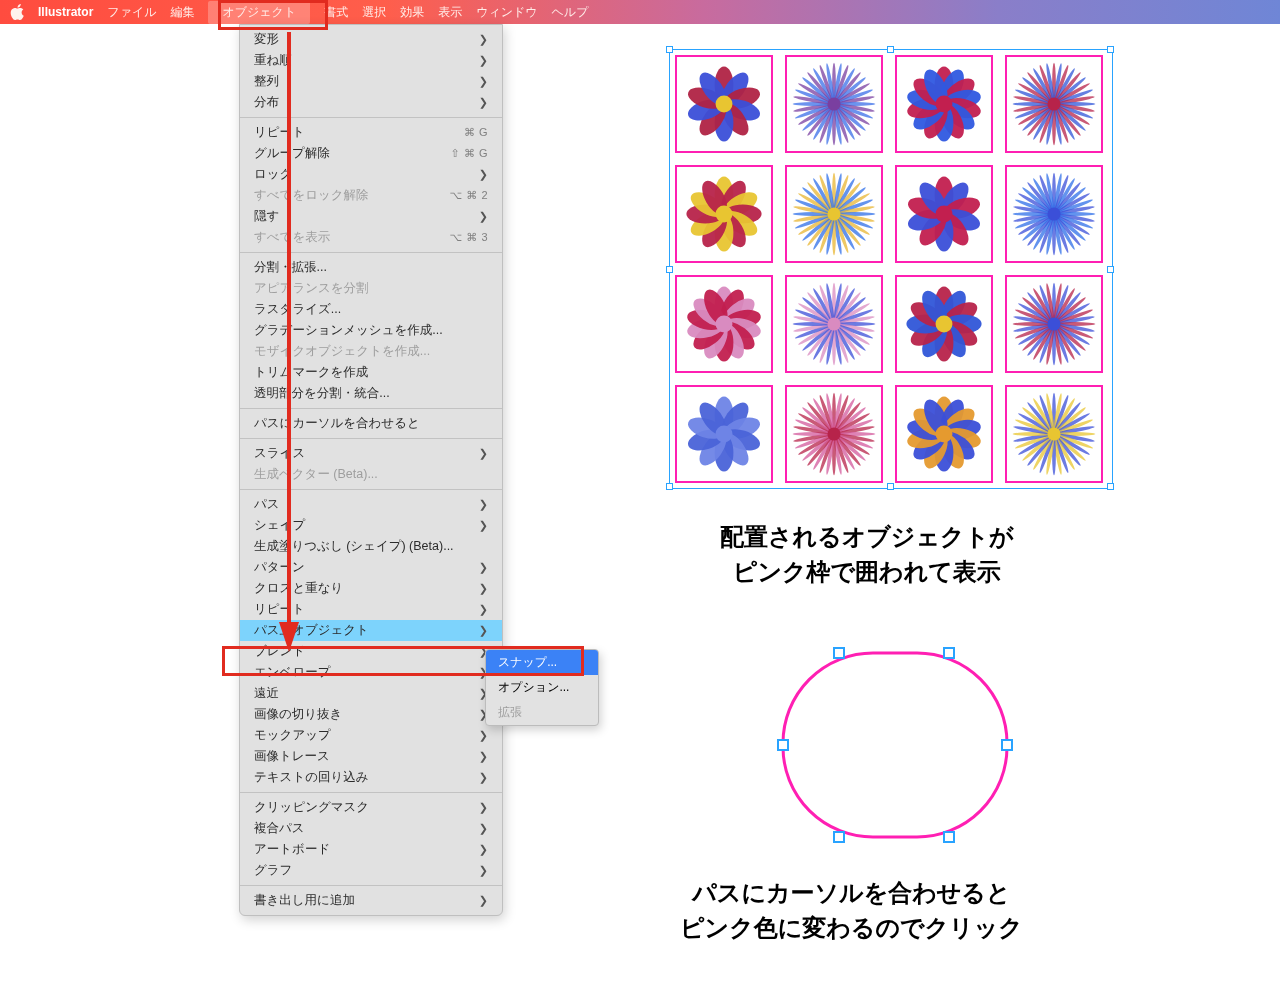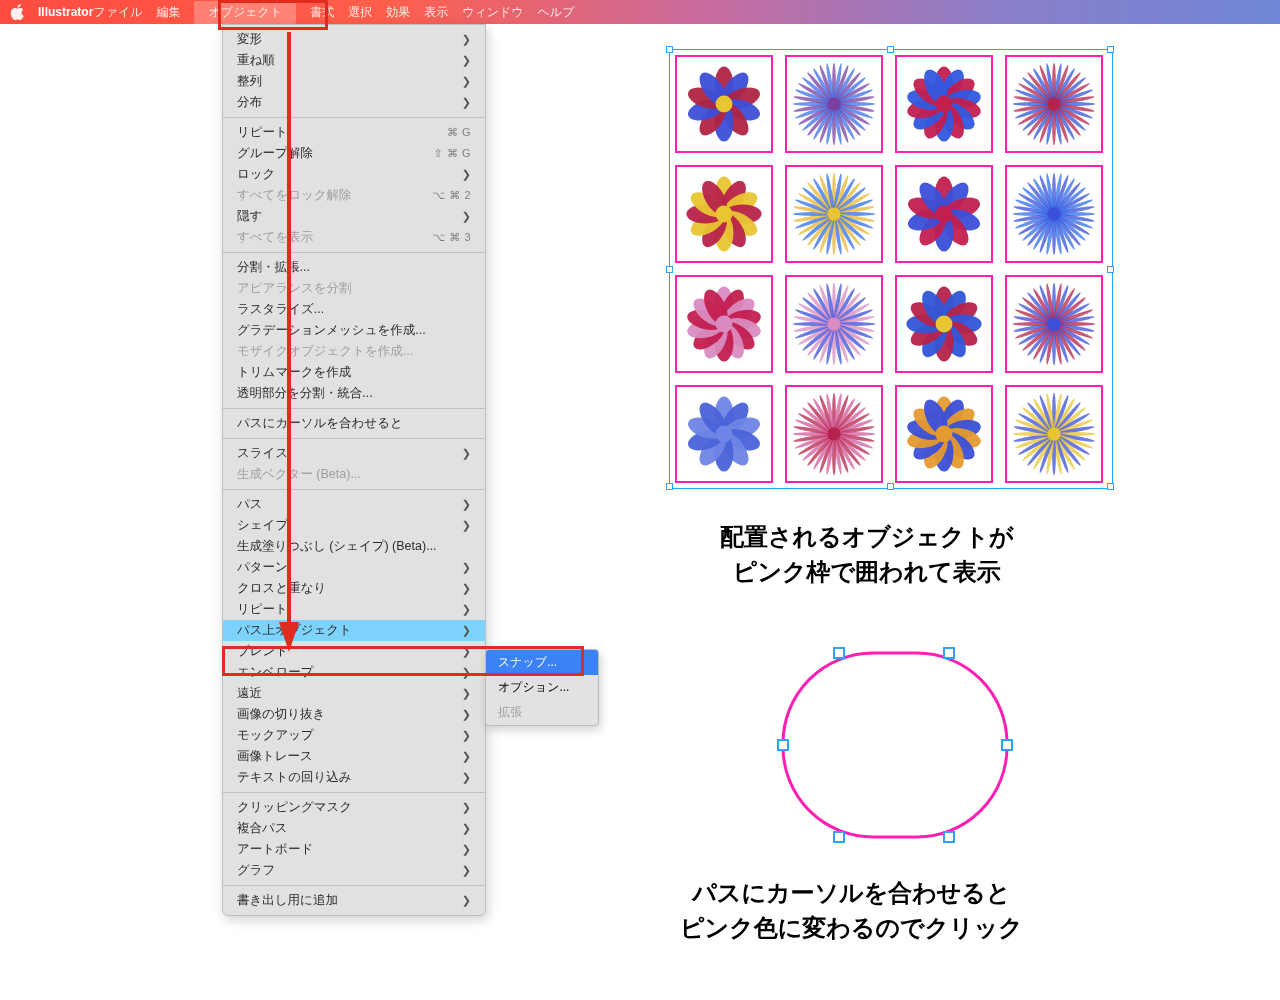--- a/index.html
+++ b/index.html
@@ -1,24 +1,24 @@
 <!DOCTYPE html>
 <html><head>
 <meta charset="utf-8">
 <style>
   *{box-sizing:border-box;margin:0;padding:0;font-family:"Hiragino Sans","Helvetica Neue",Arial,sans-serif;}
   body{background:#fff;width:1280px;height:1000px;overflow:hidden;position:relative;}
   
   .menubar{height:24px;width:100%;background:linear-gradient(90deg,#ff4c3f 0%,#ff5e4b 30%,#c86b9e 55%,#8a7ec9 78%,#6f86d6 100%);display:flex;align-items:center;padding:0 10px;font-size:12px;color:#ffece8;}
   .menubar .apple{width:16px;height:16px;margin-right:12px;fill:#fff2ee;}
-  .menubar .mtitle{font-weight:600;color:#fff;}
+  .menubar .mtitle{font-weight:600;margin-right:14px;color:#fff;}
   .menubar .mitem{margin-right:14px;cursor:default;position:relative;}
   .menubar .mitem.sel{background:rgba(255,255,255,.25);padding:3px 14px;border-radius:2px;margin-right:14px;}
   
-  .dropdown{position:absolute;left:222px;top:24px;width:264px;background:#e1e1e1;border:1px solid #bfbfbf;border-radius:0 0 6px 6px;font-size:12.5px;color:#2b2b2b;box-shadow:2px 4px 12px rgba(0,0,0,.18);}
+  .dropdown{position:absolute;left:239px;top:24px;width:264px;background:#e1e1e1;border:1px solid #bfbfbf;border-radius:0 0 6px 6px;font-size:12.5px;color:#2b2b2b;box-shadow:2px 4px 12px rgba(0,0,0,.18);}
   .dropdown ul{list-style:none;padding:4px 0;}
   .dropdown li{display:flex;justify-content:space-between;align-items:center;padding:3px 14px;white-space:nowrap;}
   .dropdown li.row{height:21px;}
   .dropdown li.sep{height:0;border-top:1px solid #c2c2c2;margin:4px 0;padding:0;}
   .dropdown li.dis{color:#9e9e9e;}
   .dropdown li.row.hi{background:#7dd3fc;}
   .dropdown .chev{font-size:11px;color:#555;}
   .dropdown .sc{font-size:11px;color:#808080;letter-spacing:.5px;}
   
   .submenu{position:absolute;left:485px;top:649px;width:114px;background:#e2e2e2;border:1px solid #bcbcbc;border-radius:4px;font-size:12px;box-shadow:2px 4px 10px rgba(0,0,0,.18);overflow:hidden;}

